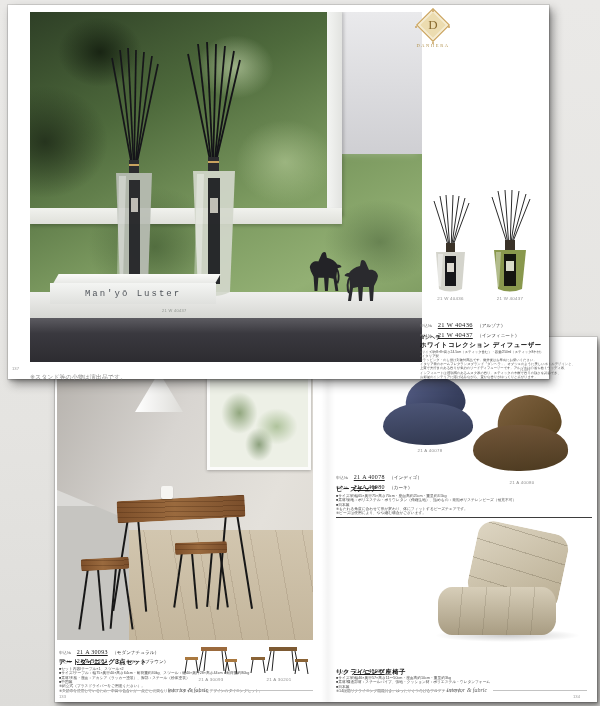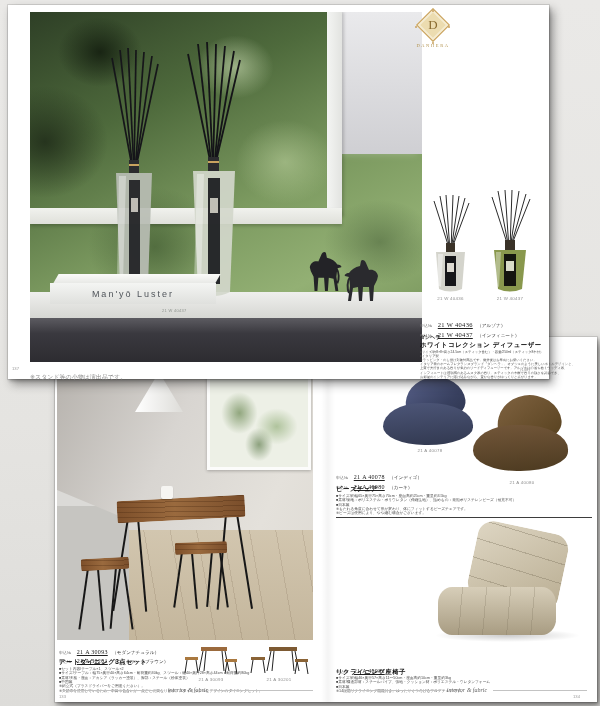--- a/index.html
+++ b/index.html
@@ -54,21 +54,21 @@
     radial-gradient(95px 85px at 125px 235px, rgba(55,80,42,.6), transparent 70%),
     radial-gradient(80px 60px at 350px 230px, rgba(70,95,55,.55), transparent 70%),
     linear-gradient(155deg,#2e3f26 0%,#4e6a3c 28%,#7c9a60 55%,#93b074 75%,#6d8a52 100%);}
   .wall{background:linear-gradient(180deg,#eaeaec,#cfcfd3);box-shadow:-5px 0 8px rgba(255,255,255,.25);}
   .vbar{background:linear-gradient(90deg,#f4f5f3,#e2e3e0);box-shadow:2px 0 3px rgba(0,0,0,.18);}
   .hbar{background:linear-gradient(180deg,#f1f2ee,#dfe0da);box-shadow:0 2px 3px rgba(0,0,0,.2);}
   .sill{background:linear-gradient(180deg,#efefed,#d6d7d3);}
   .counter{background:linear-gradient(180deg,#5c5b61 0%,#3a393f 35%,#2d2c31 100%);}
   .book-top{background:linear-gradient(180deg,#fbfbf9,#e8e9e6);transform:skewX(-30deg);}
   .book-spine{background:linear-gradient(180deg,#f4f5f3,#dfe0dd);display:flex;align-items:center;justify-content:center;}
-  .book-title{font-family:Liberation Sans, sans-serif;font-size:9px;color:#50555b;letter-spacing:2px;}
+  .book-title{font-family:Liberation Mono, monospace;font-size:9px;color:#50555b;letter-spacing:2px;}
   .photo-capt{font-size:4px;color:#aab0aa;letter-spacing:.3px;}
 
   
   .room{overflow:hidden;background:linear-gradient(115deg,#b7b3ae 0%,#d8d5d1 38%,#e4e1db 72%,#ddd9d2 100%);}
   .print{border:3px solid #fcfcfb;box-shadow:0 1px 3px rgba(0,0,0,.25);
     background:
       radial-gradient(26px 30px at 30% 40%, rgba(122,148,100,.8), transparent 70%),
       radial-gradient(30px 26px at 68% 55%, rgba(160,184,138,.8), transparent 70%),
       radial-gradient(20px 24px at 50% 75%, rgba(100,128,82,.7), transparent 70%),
       #edf0e6;}

